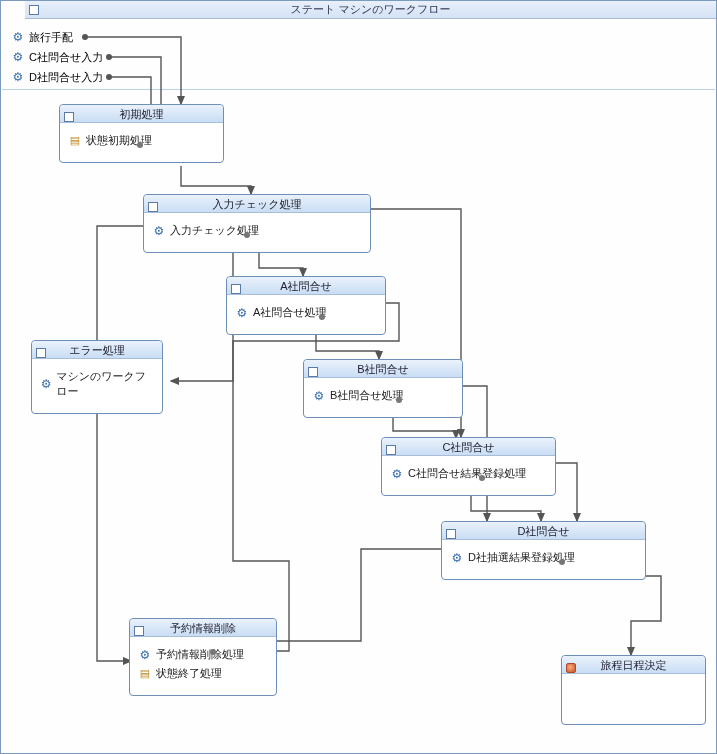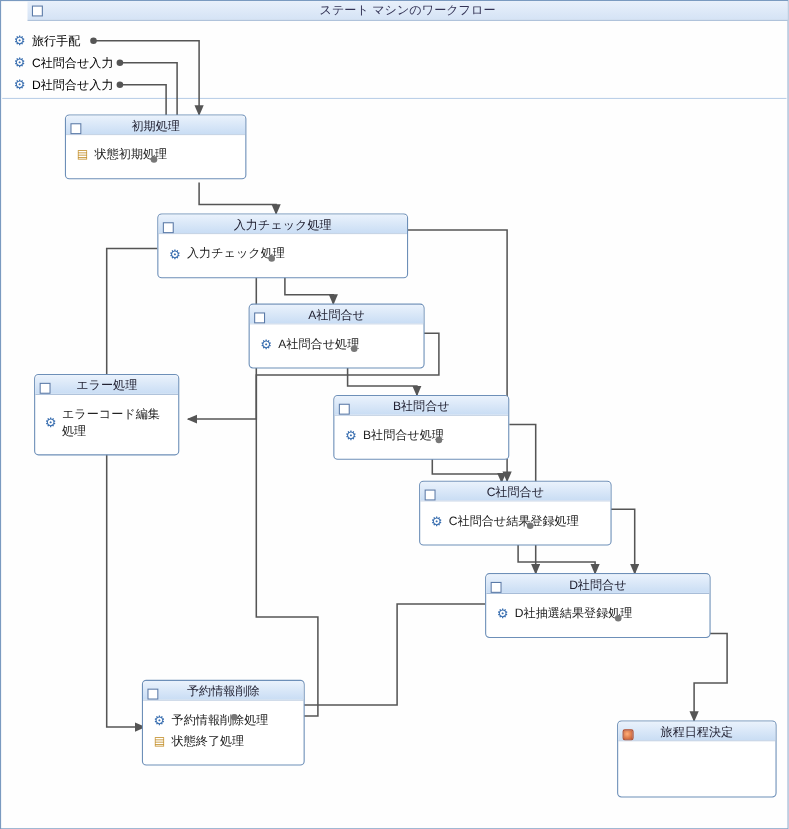--- a/index.html
+++ b/index.html
@@ -246,21 +246,21 @@
   </div>
 
   <div class="state" style="left:30px; top:339px; width:132px;">
     <div class="state-hdr">
       <span class="sq"></span>
       <span class="hlabel">エラー処理</span>
     </div>
     <div class="state-body">
       <div class="activity">
         <span class="gear-icon">⚙</span>
-        <span class="act-label">エラーコード編集処理</span>
+        <span class="act-label">マシンのワークフロー</span>
       </div>
     </div>
   </div>
 
   <div class="state" style="left:302px; top:358px; width:160px;">
     <div class="state-hdr">
       <span class="sq"></span>
       <span class="hlabel">B社問合せ</span>
     </div>
     <div class="state-body">

